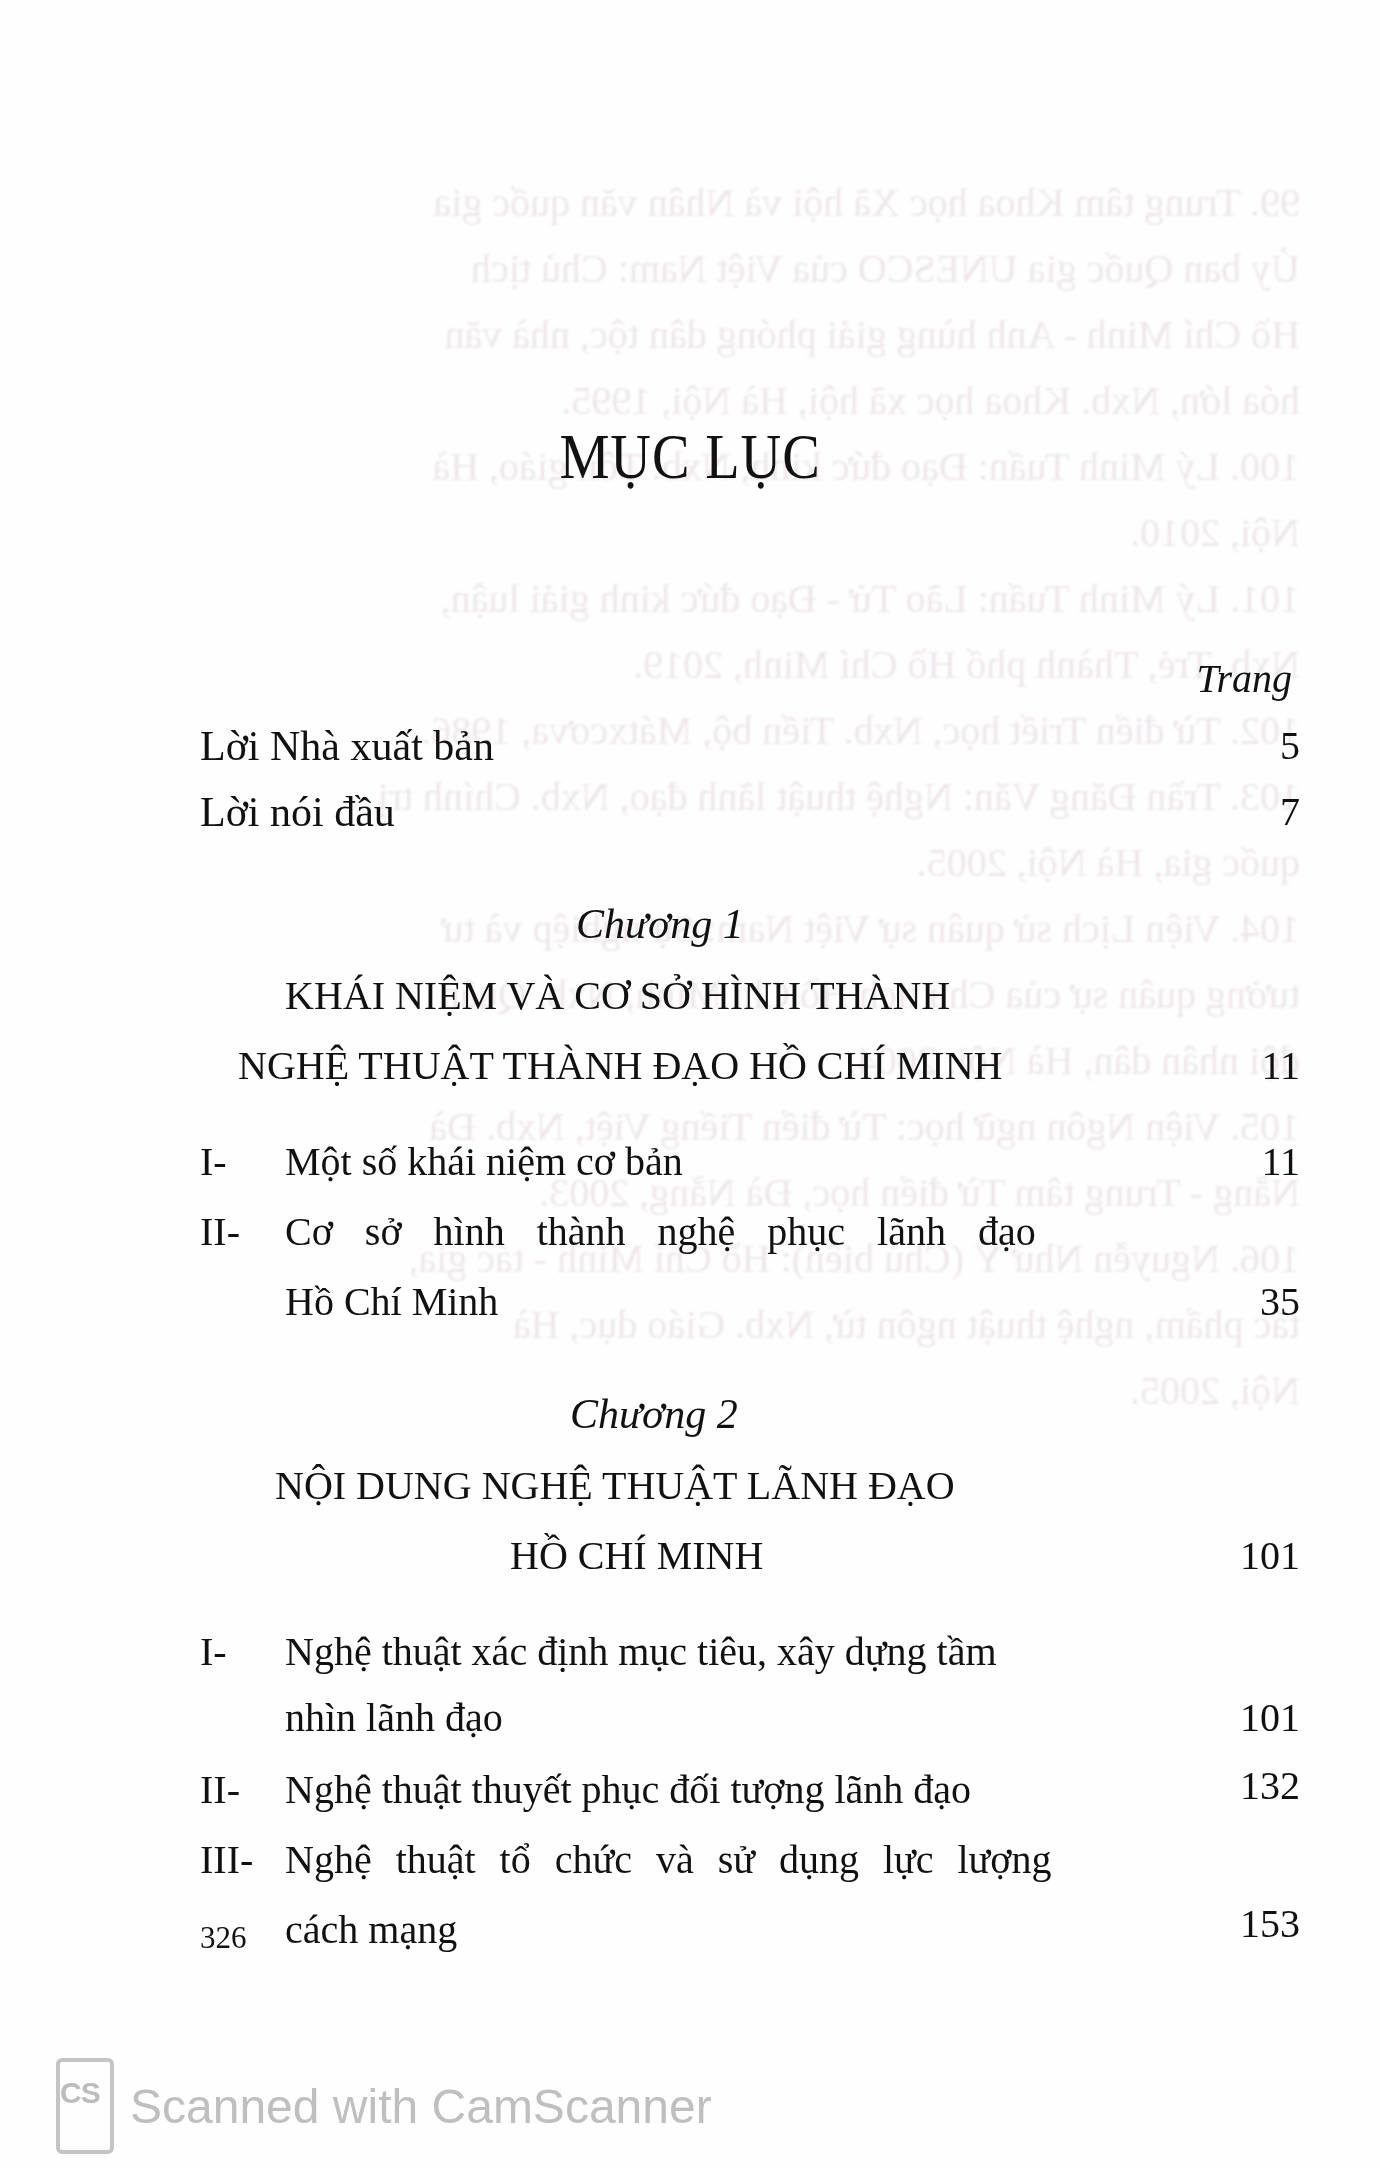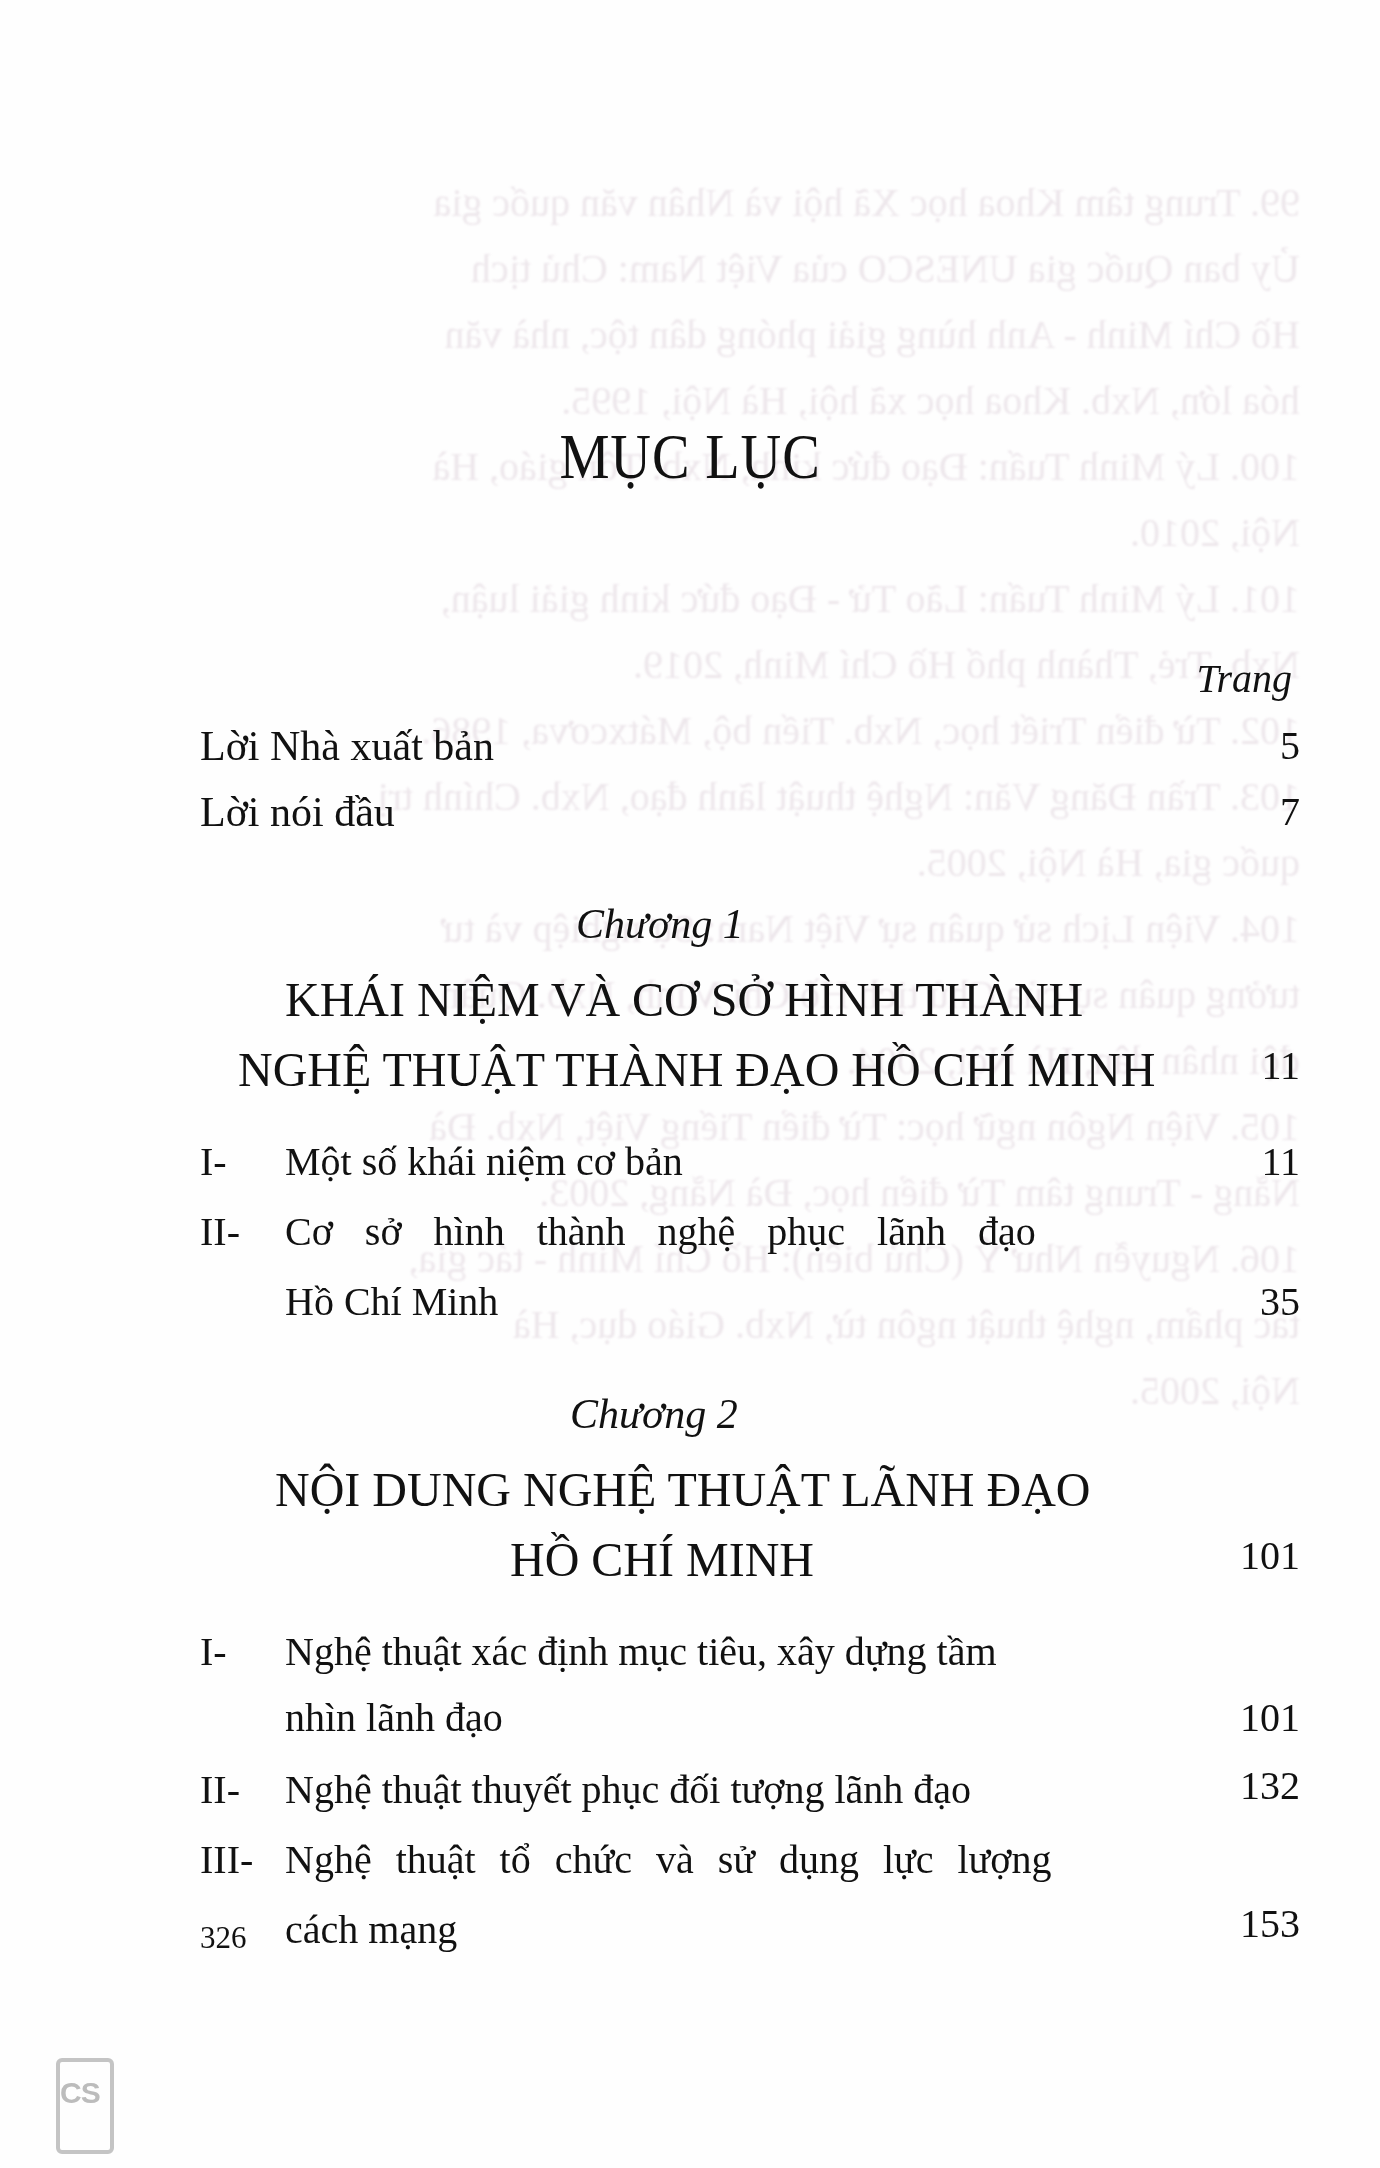--- a/index.html
+++ b/index.html
@@ -5,21 +5,21 @@
   html,body{margin:0;padding:0;}
   body{width:1380px;height:2168px;background:#fefefe;position:relative;overflow:hidden;font-family:"Liberation Serif","DejaVu Serif",serif;color:#111;}
   .ghost{position:absolute;left:180px;top:170px;width:1120px;color:#d9cbd5;opacity:0.45;font-size:40px;line-height:66px;font-family:"Liberation Serif",serif;filter:blur(1.2px);transform:scaleX(-1);}
   .ghost div{white-space:nowrap;overflow:hidden;}
   .el{position:absolute;white-space:nowrap;}
   .title{left:0;width:1380px;top:420px;text-align:center;font-size:64px;letter-spacing:1px;transform:scaleX(0.88);}
   .trang{right:88px;top:655px;font-style:italic;font-size:40px;}
   .it{font-size:42px;}
   .num{right:80px;font-size:40px;text-align:right;}
   .chap{font-style:italic;font-size:42px;}
-  .head{font-size:48px;letter-spacing:0px;}
+  .head{font-size:40px;letter-spacing:0px;}
   .roman{left:200px;font-size:40px;}
   .item{left:285px;font-size:40px;}
   .footer-num{left:200px;top:1920px;font-size:31px;}
   .watermark{left:56px;top:2058px;display:flex;align-items:center;gap:16px;color:#bcbcbc;font-family:"Liberation Sans","DejaVu Sans",sans-serif;font-size:48px;}
   .cs-logo{width:58px;height:96px;border:4px solid #c4c4c4;border-radius:6px;box-sizing:border-box;display:flex;flex-direction:row;justify-content:space-between;}
   .cs-logo span{font-size:30px;font-weight:bold;color:#bcbcbc;text-align:center;margin-top:14px;letter-spacing:-1px;}
   .cs-logo i{display:block;height:18px;background:#c4c4c4;}
   .wm-text{opacity:0.95;}
 </style>
 </head>
@@ -88,13 +88,14 @@
 <div class="el item" style="top:1906px;">cách mạng</div>
 <div class="el num" style="top:1900px;">153</div>
 
 <div class="el footer-num">326</div>
 
 <div class="el watermark">
   <div class="cs-logo">
     <span>CS</span>
     <i></i>
   </div>
+  <span class="wm-text">Scanned with CamScanner</span>
 </div>
 
 </body></html>

